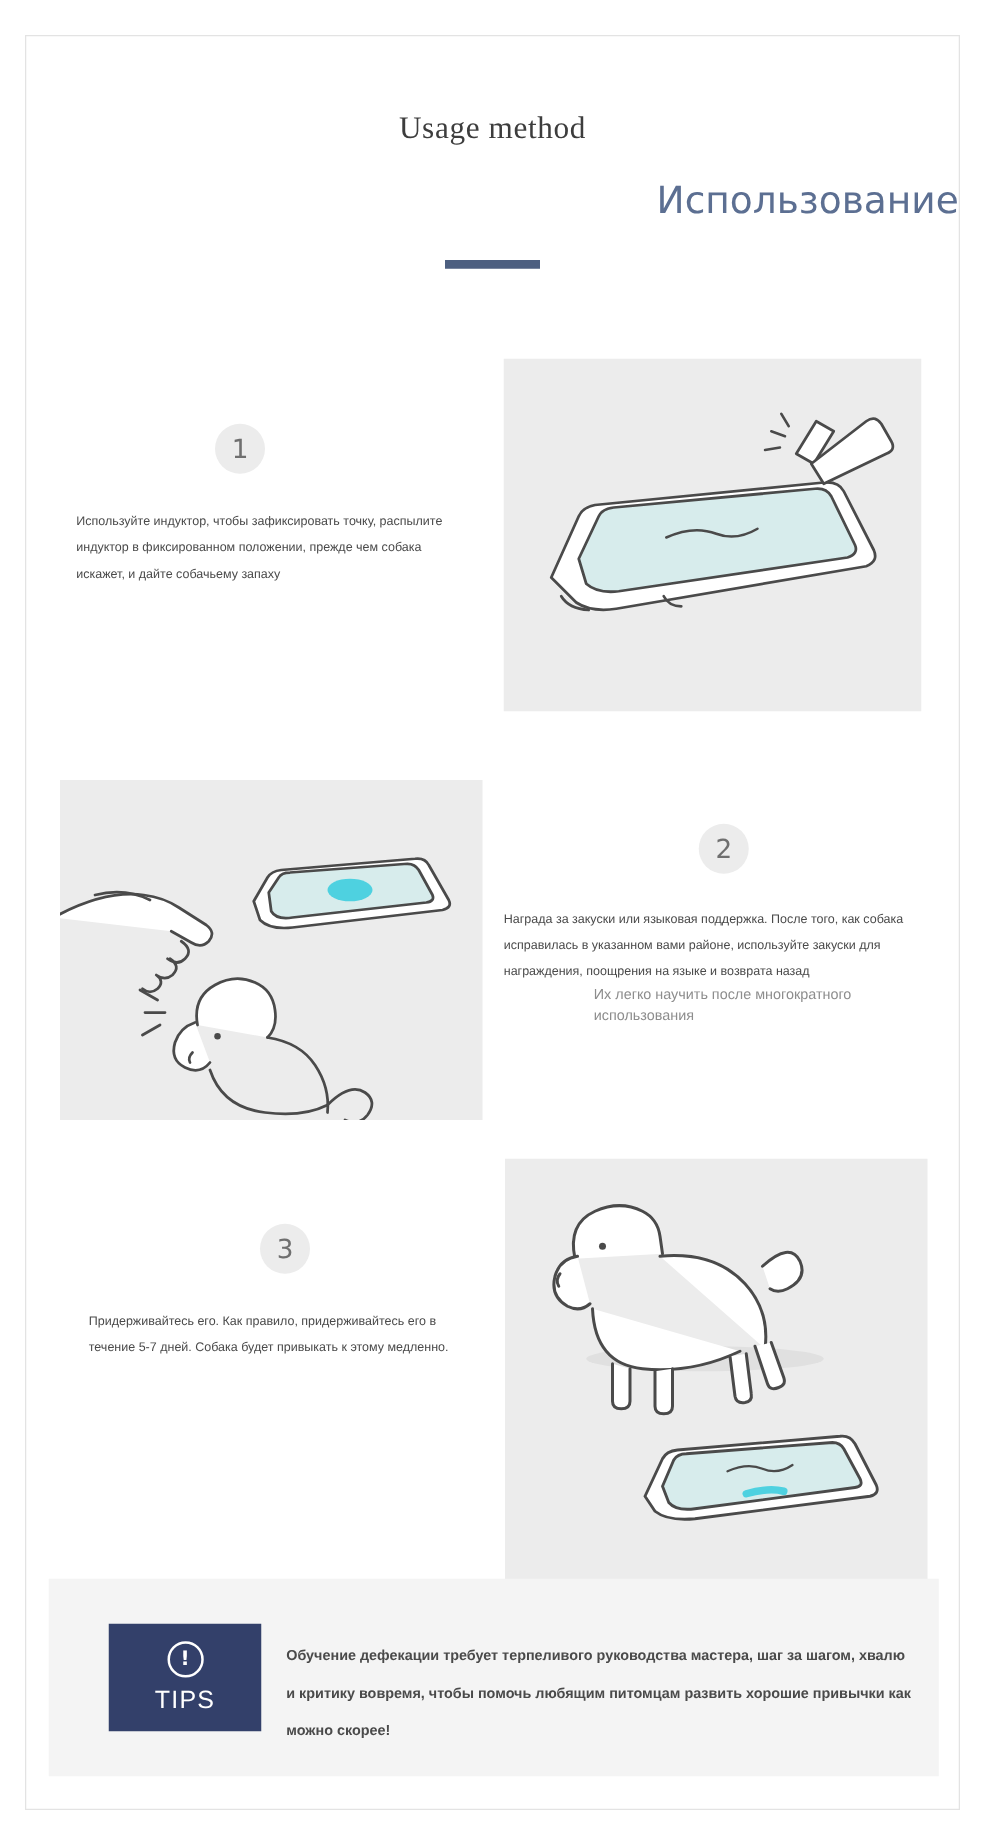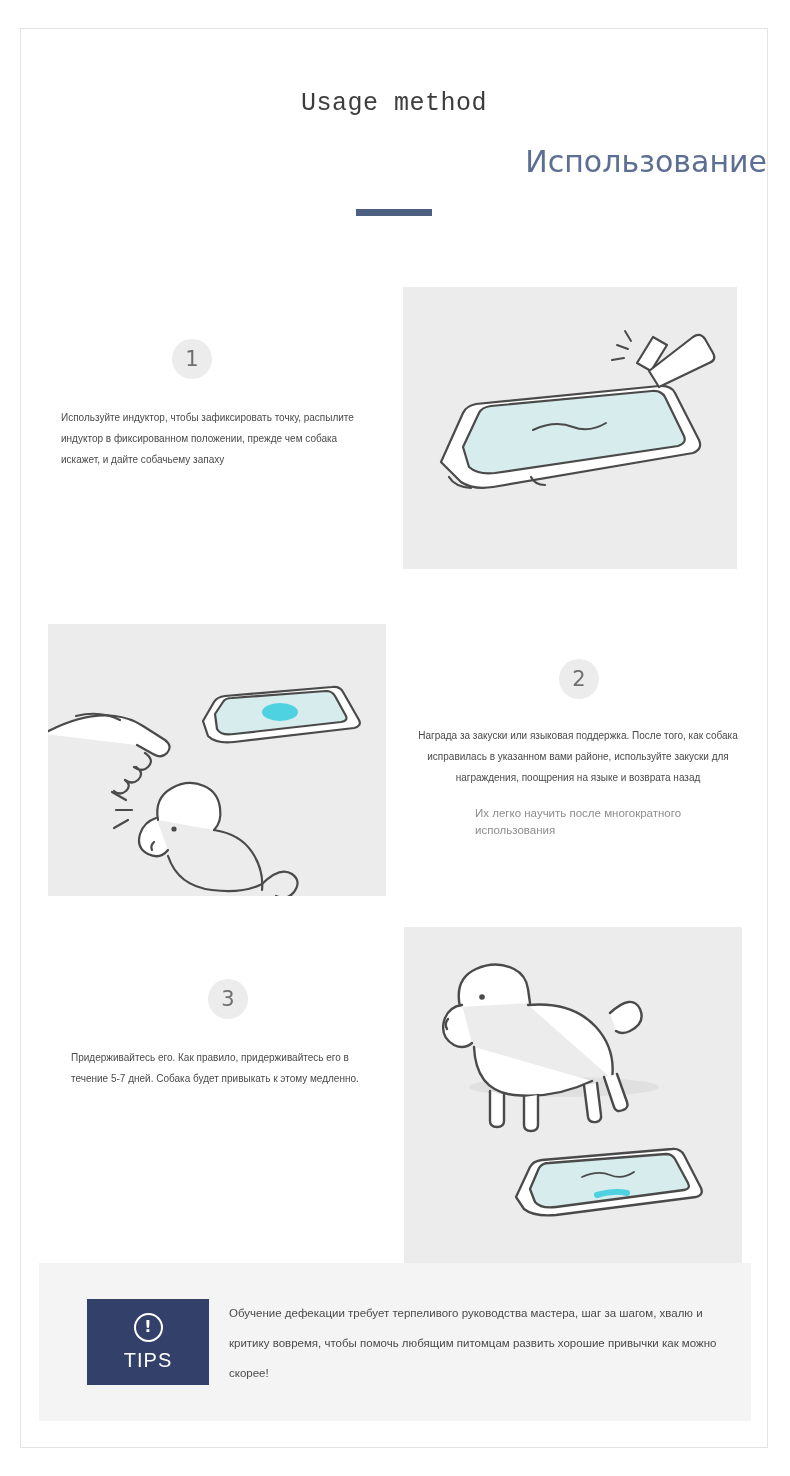--- a/index.html
+++ b/index.html
@@ -23,21 +23,21 @@
     border: 1px solid #e3e3e3;
     background: #fff;
     box-sizing: border-box;
   }
   .title-en {
     text-align: center;
     margin-top: 60px;
     font-size: 25px;
     color: #3d3d3d;
     letter-spacing: 0.5px;
-    font-family: Liberation Mono, monospace;
+    font-family: Liberation Serif, serif;
     font-weight: 500;
   }
   .title-ru {
     text-align: right;
     margin-top: 26px;
     font-size: 30px;
     color: #5c6f92;
     font-family: "DejaVu Sans", sans-serif;
   }
   .rule {
@@ -82,22 +82,22 @@
   
   #step1 { left: 0; top: 310px; width: 380px; }
   #step1 .num-circle { margin-left: 151px; }
   #step1 .body-text { width: 300px; margin: 28px 0 0 40px; }
   #img1 { left: 382px; top: 258px; width: 334px; height: 282px; }
 
   
   #img2 { left: 27px; top: 595px; width: 338px; height: 272px; }
   #step2 { left: 382px; top: 630px; width: 350px; }
   #step2 .num-circle { margin-left: 156px; }
-  #step2 .body-text { width: 350px; margin: 26px 0 0 0; text-align: center; }
-  #step2 .sub-text { width: 250px; margin: 17px 0 0 72px; }
+  #step2 .body-text { width: 350px; margin: 26px 0 0 0; }
+  #step2 .sub-text { width: 250px; margin: 0 0 0 72px; }
 
   
   #step3 { left: 10px; top: 950px; width: 370px; }
   #step3 .num-circle { margin-left: 177px; }
   #step3 .body-text { width: 290px; margin: 28px 0 0 40px; }
   #img3 { left: 383px; top: 898px; width: 338px; height: 337px; }
 
   
   .tips-band {
     position: absolute;
@@ -133,25 +133,26 @@
   }
   .tips-badge .tips-label {
     font-size: 20px;
     letter-spacing: 1px;
     margin-top: 7px;
     font-family: Liberation Sans, sans-serif;
   }
   .tips-text {
     position: absolute;
     left: 190px;
-    top: 36px;
+    top: 48px;
     width: 500px;
     font-size: 11.5px;
     color: #4a4a4a;
     line-height: 2.6;
+    font-weight: bold;
   }
 </style>
 </head>
 <body>
 
 <div class="page">
 
   <div class="title-en">Usage method</div>
   <div class="title-ru">Использование</div>
   <div class="rule"></div>

